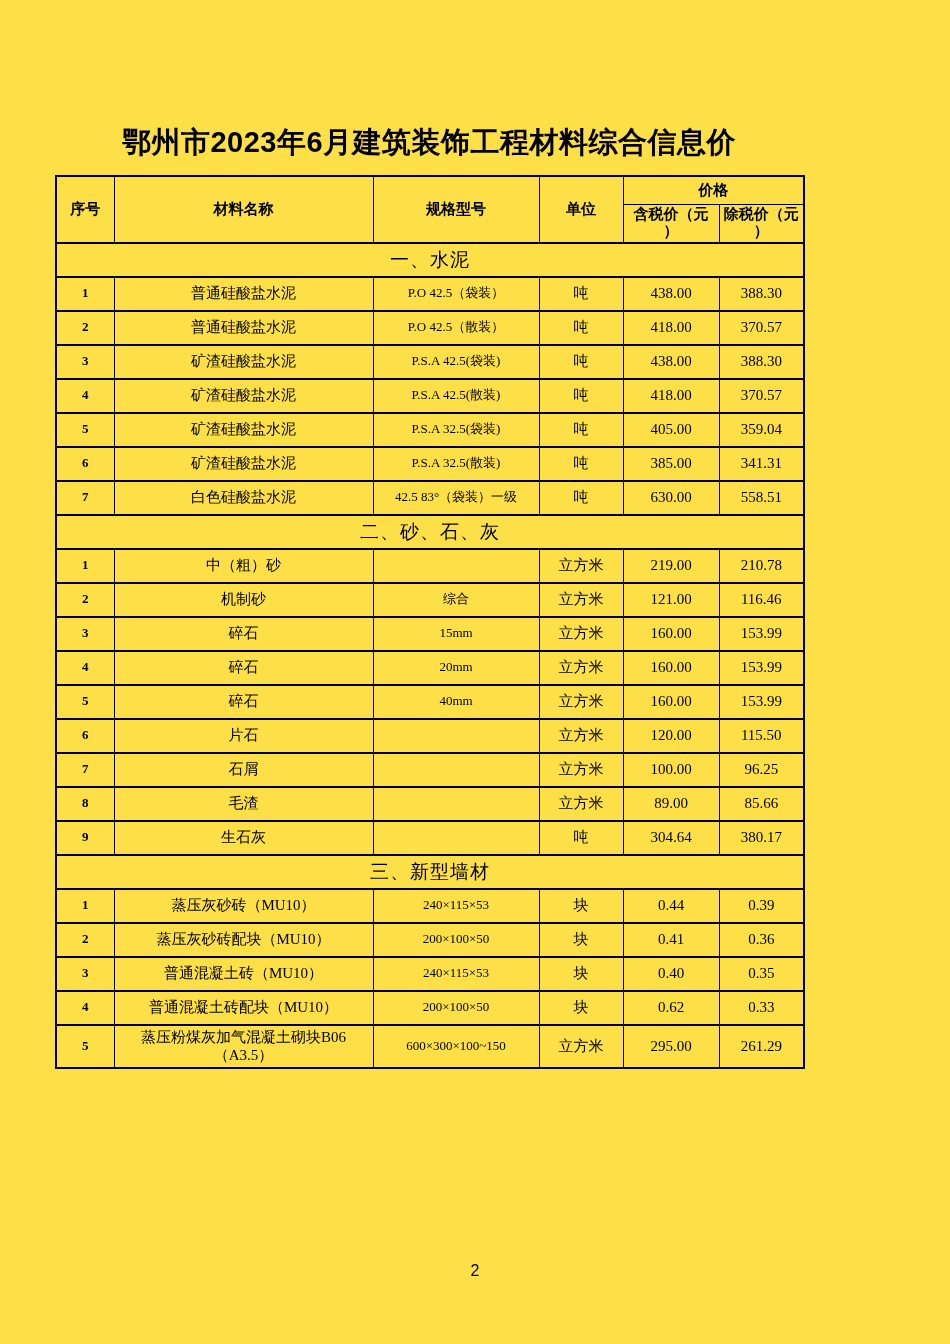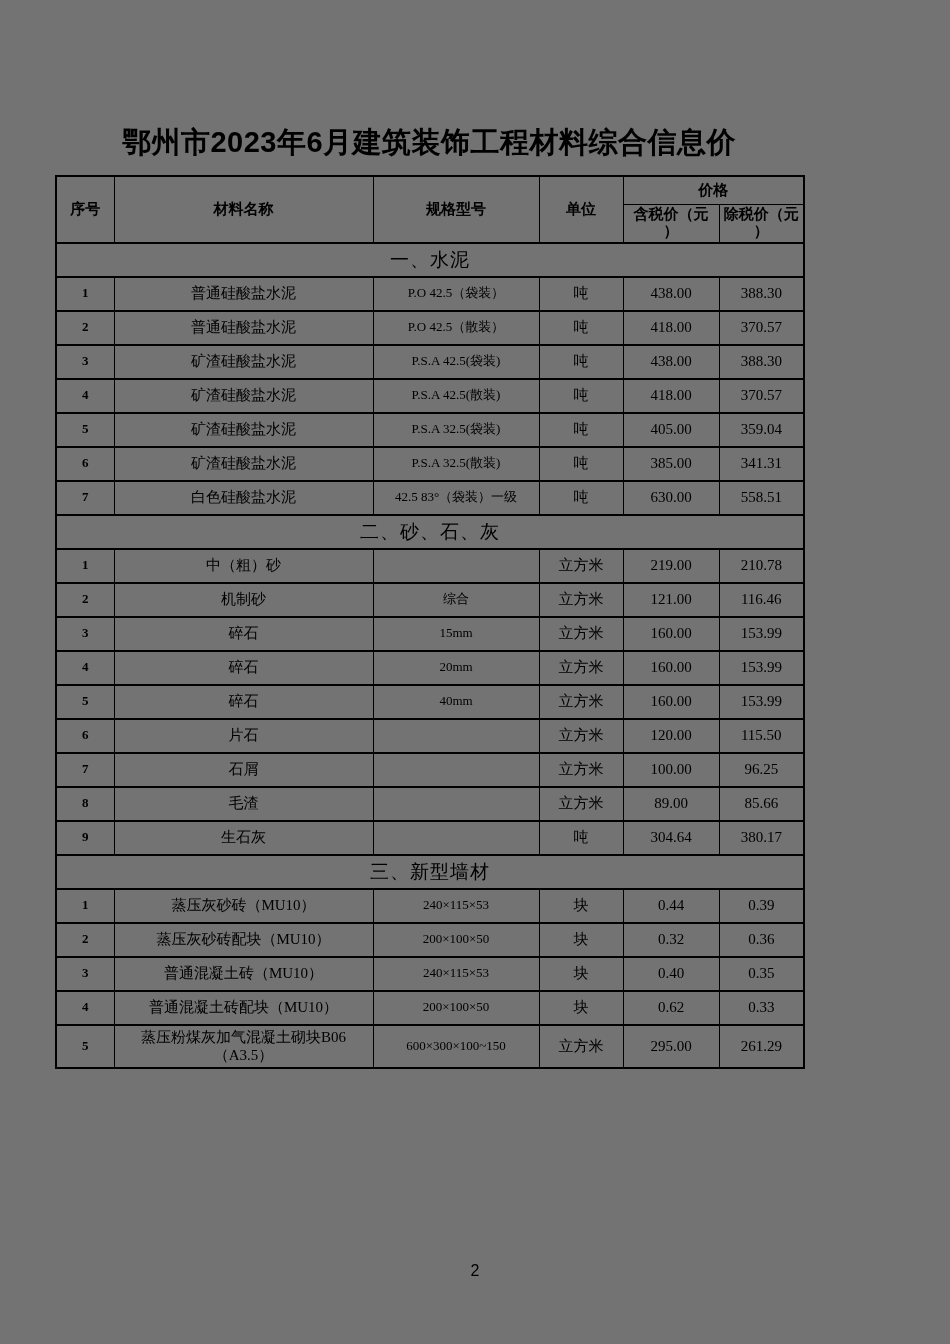--- a/index.html
+++ b/index.html
@@ -2,21 +2,21 @@
 <html><head>
 <meta charset="utf-8">
 <style>
   html, body { margin: 0; padding: 0; }
   body { background: #ffffff; }
 
   .page {
     position: relative;
     width: 950px;
     height: 1344px;
-    background: #737373;
+    background: #fde047;
     color: #000000;
     font-family: "Liberation Serif", "DejaVu Serif", serif;
     overflow: hidden;
   }
 
   .doc-title {
     position: absolute;
     top: 123px;
     left: 55px;
     width: 748px;
@@ -263,21 +263,21 @@
           <td class="col-spec">240×115×53</td>
           <td class="col-unit">块</td>
           <td class="col-price-with-tax">0.44</td>
           <td class="col-price-without-tax">0.39</td>
         </tr>
         <tr class="data-row">
           <td class="col-seq">2</td>
           <td class="col-material">蒸压灰砂砖配块（MU10）</td>
           <td class="col-spec">200×100×50</td>
           <td class="col-unit">块</td>
-          <td class="col-price-with-tax">0.32</td>
+          <td class="col-price-with-tax">0.41</td>
           <td class="col-price-without-tax">0.36</td>
         </tr>
         <tr class="data-row">
           <td class="col-seq">3</td>
           <td class="col-material">普通混凝土砖（MU10）</td>
           <td class="col-spec">240×115×53</td>
           <td class="col-unit">块</td>
           <td class="col-price-with-tax">0.40</td>
           <td class="col-price-without-tax">0.35</td>
         </tr>

